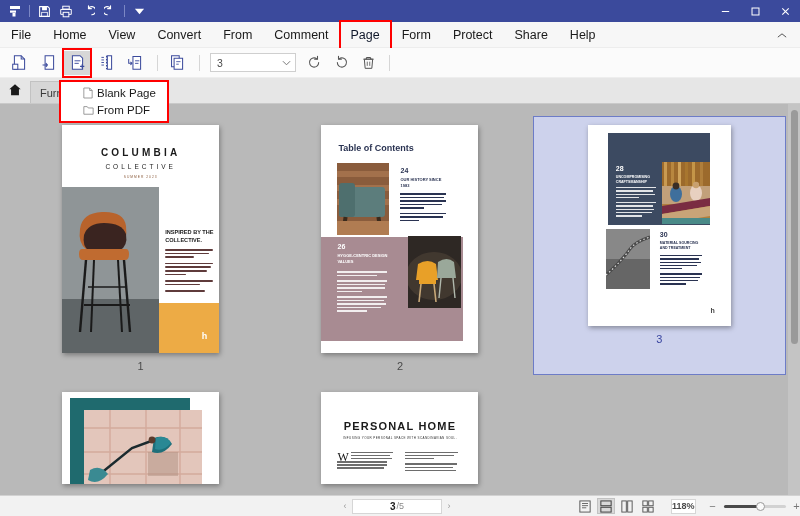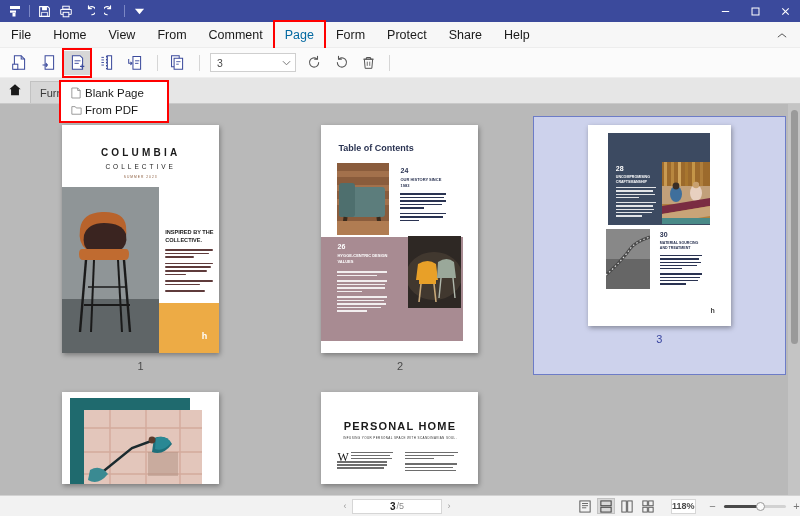--- a/index.html
+++ b/index.html
@@ -36,21 +36,21 @@
 
   
   .menubar {
     height: 26px; background: #f7f7f7; display: flex; align-items: center;
     position: relative; border-bottom: 1px solid #ededed;
   }
   .menu-item {
     font-size: 12.5px; color: #1a1a1a; padding: 0 11px; line-height: 26px;
     cursor: pointer; position: relative; white-space: nowrap;
   }
-  .menu-item.active { color: #0369a1; }
+  .menu-item.active { color: #0f172a; }
   .menu-item.boxed::after {
     content: ""; position: absolute; left: -1px; right: -1px; top: -2px; bottom: -3px;
     border: 2px solid #ff0000; pointer-events: none;
   }
   .menu-collapse {
     position: absolute; right: 8px; top: 0; height: 26px; width: 20px;
     display: flex; align-items: center; justify-content: center; cursor: pointer;
   }
 
   
@@ -97,21 +97,21 @@
   .doc-tab .tab-x { font-size: 12px; color: #666; margin-left: 10px; cursor: pointer; }
   .tab-plus {
     width: 22px; height: 22px; display: flex; align-items: center; justify-content: center;
     font-size: 15px; color: #555; cursor: pointer;
   }
 
   
   .dropdown {
     position: absolute; left: 59px; top: 80px; width: 110px;
     background: #ffffff; border: 2px solid #ff0000; z-index: 50;
-    padding: 2px 0 3px 0;
+    padding: 2px 0 3px 12px;
   }
   .dd-item {
     display: flex; align-items: center; height: 17px; padding-left: 6px;
     font-size: 11.5px; color: #1a1a1a; cursor: pointer;
   }
   .dd-icon { width: 18px; display: flex; align-items: center; justify-content: center; }
 
   
   .workspace {
     position: absolute; left: 0; right: 0; top: 104px; bottom: 21px;
@@ -304,20 +304,21 @@
             <path d="M2.5 2.5l7 7M9.5 2.5l-7 7" stroke="#fff" stroke-width="1.2"></path>
           </svg>
       </div>
     </div>
   </div>
 
   <div class="menubar">
     <div class="menu-item">File</div>
     <div class="menu-item">Home</div>
     <div class="menu-item">View</div>
+    <div class="menu-item">Convert</div>
     <div class="menu-item">From</div>
     <div class="menu-item">Comment</div>
     <div class="menu-item active boxed">Page</div>
     <div class="menu-item">Form</div>
     <div class="menu-item">Protect</div>
     <div class="menu-item">Share</div>
     <div class="menu-item">Help</div>
     <div class="menu-collapse">
       <svg width="10" height="7" viewBox="0 0 12 8">
           <path d="M1 6l5-4 5 4" fill="none" stroke="#555" stroke-width="1.2"></path>

